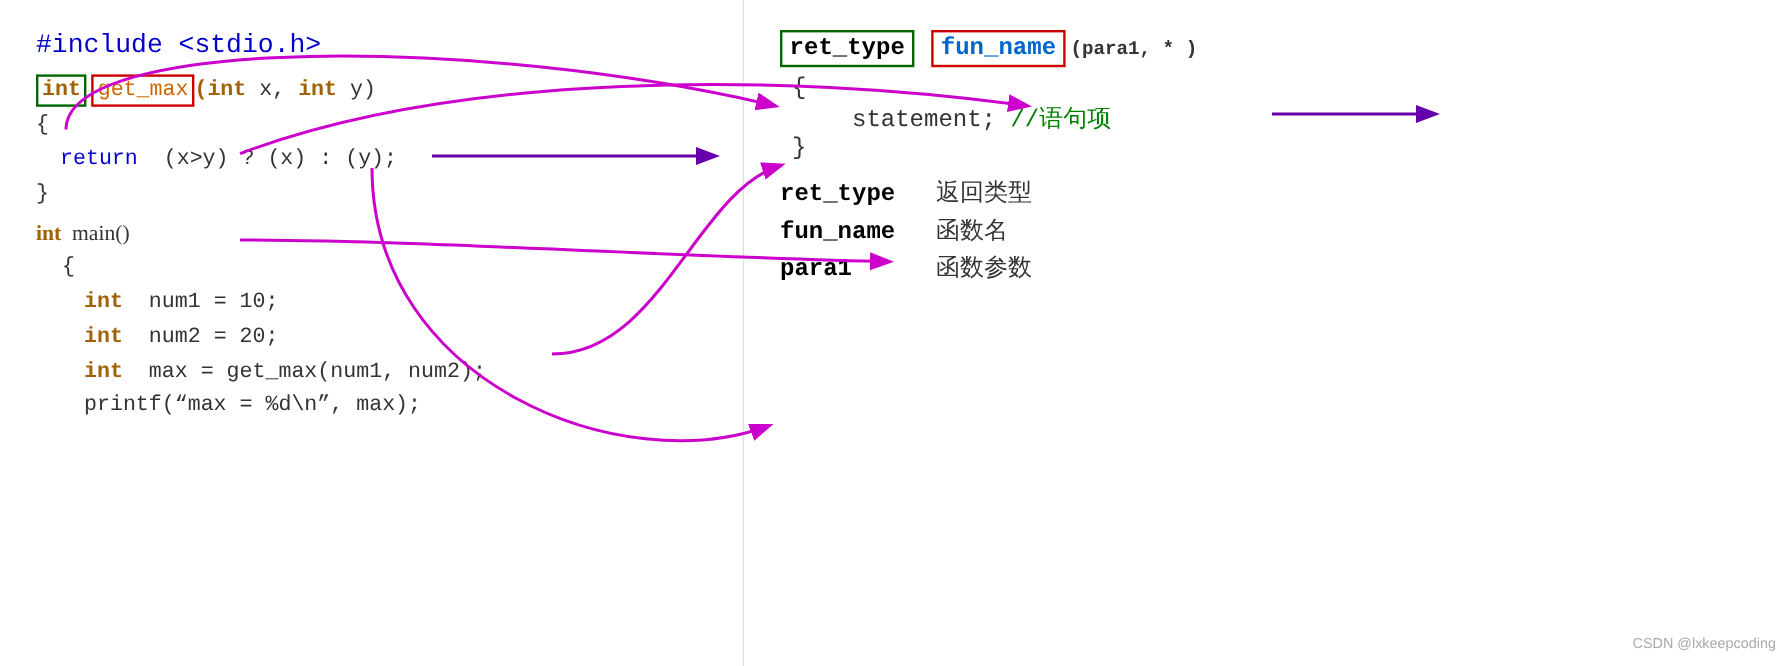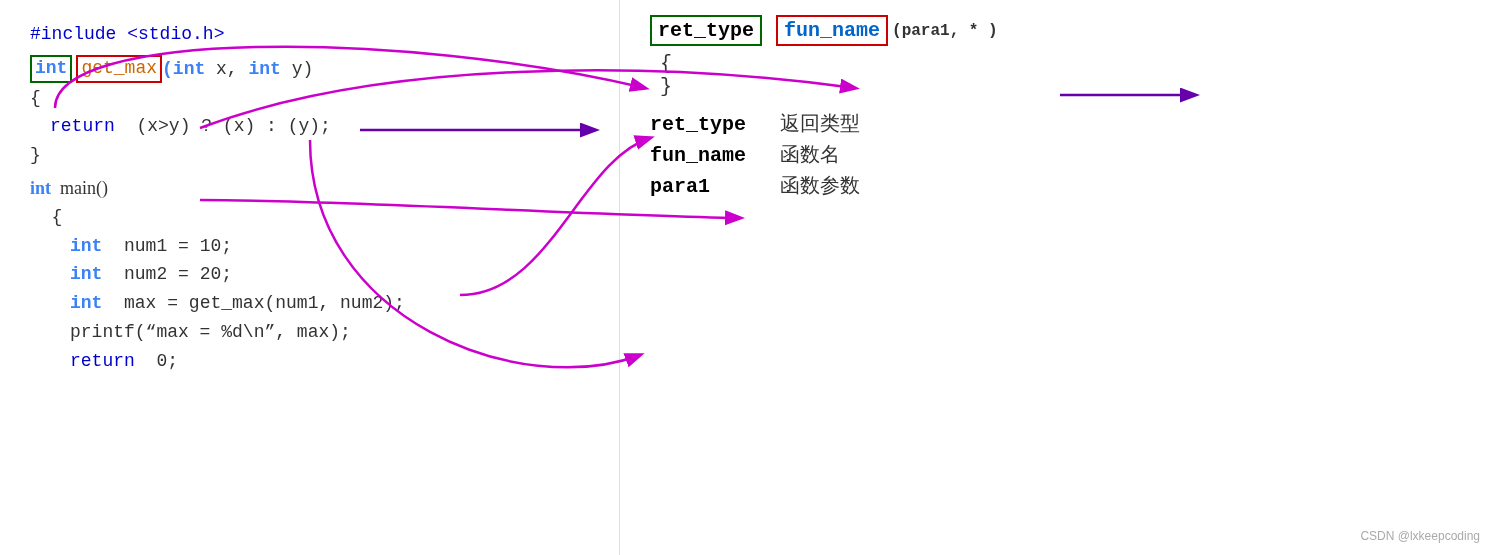--- a/index.html
+++ b/index.html
@@ -29,46 +29,46 @@
 
     .code-line {
       font-size: 18px;
       line-height: 1.6;
       color: #333;
       white-space: nowrap;
     }
 
     .include-line {
       color: #0000cc;
-      font-size: 18px;
+      font-size: 22px;
       margin-bottom: 6px;
     }
 
-    .kw-int { color: #3b82f6; font-weight: bold; }
+    .kw-int { color: #a16207; font-weight: bold; }
     .kw-return { color: #0000cc; text-align: center; }
     .fn-name { color: #cc6600; }
 
     
     .box-green {
       display: inline-block;
       border: 2px solid #006600;
       padding: 1px 3px;
       line-height: 1.2;
     }
     .box-red {
       display: inline-block;
       border: 2px solid #cc0000;
       padding: 1px 3px;
       line-height: 1.2;
     }
 
     
     .right-panel {
       flex: 1;
-      padding: 15px 20px 10px 30px;
+      padding: 25px 20px 10px 30px;
       position: relative;
     }
 
     .template-box-green {
       display: inline-block;
       border: 2px solid #006600;
       padding: 2px 6px;
       color: #000;
       font-weight: bold;
       font-size: 20px;
@@ -198,40 +198,40 @@
       <span class="kw-int">int</span>
       <span>&nbsp;num2 = 20;</span>
     </div>
     <div class="code-line indent2">
       <span class="kw-int">int</span>
       <span>&nbsp;max = get_max(num1, num2);</span>
     </div>
     <div class="code-line indent2">
       <span>printf(“max = %d\n”, max);</span>
     </div>
-    <div class="code-line indent2">
-      <span class="kw-return">return</span>
-      <span>&nbsp;0;</span>
-    </div>
   </div>
 
   <div class="right-panel">
 
     <div style="display:flex; align-items:center; gap:4px; margin-bottom:6px;">
       <span class="template-box-green">
         <span>ret_type</span>
       </span>
       <span style="display:inline-block; width:6px;"></span>
       <span class="template-box-red">
         <span>fun_name</span>
       </span>
       <span style="font-size:16px; font-weight:bold; color:#333;">(para1, * )</span>
     </div>
 
     <div class="template-body">{</div>
+    <div class="template-statement">
+      <span>statement;</span>
+      <span style="color:#008000;">//语句项</span>
+    </div>
     <div class="template-closing">}</div>
 
     <div class="legend-table">
       <div class="legend-row">
         <span class="legend-key">ret_type</span>
         <span class="legend-val">返回类型</span>
       </div>
       <div class="legend-row">
         <span class="legend-key">fun_name</span>
         <span class="legend-val">函数名</span>

